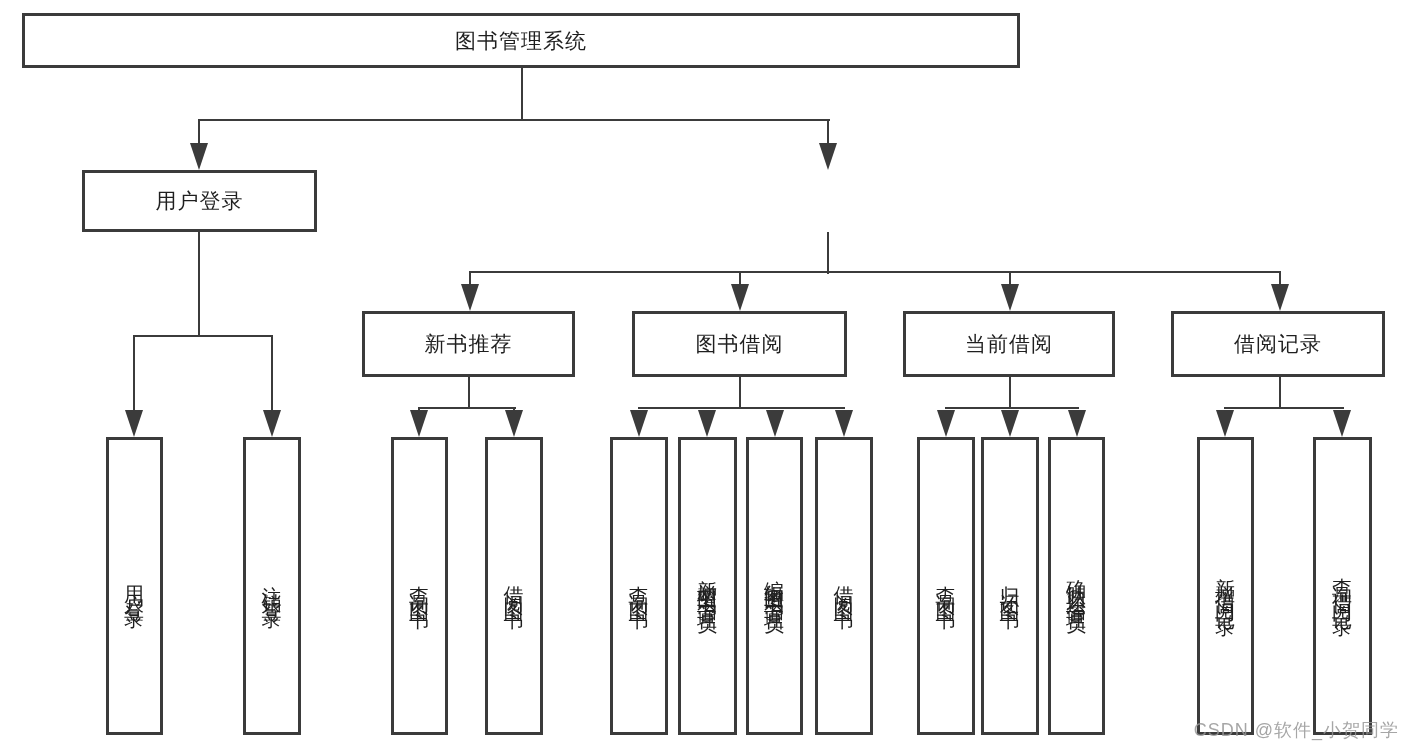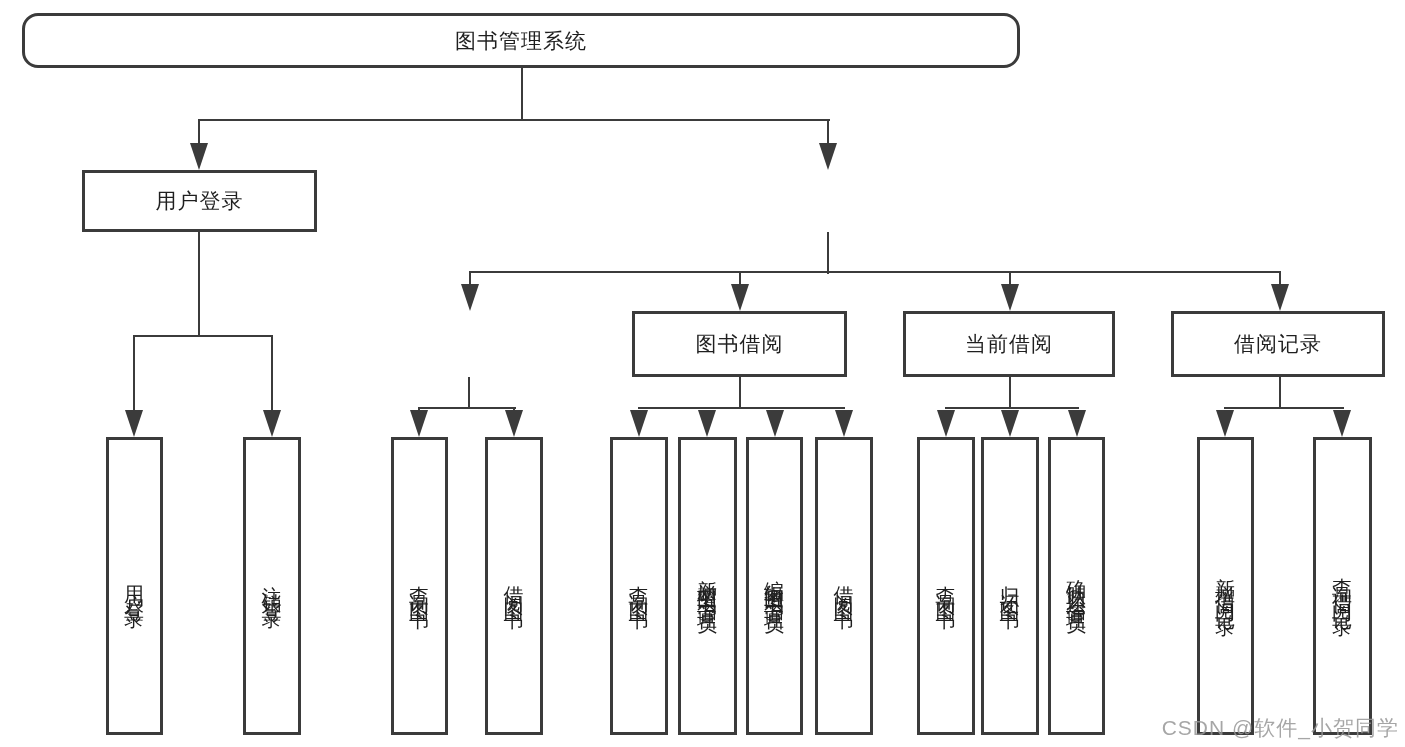--- a/index.html
+++ b/index.html
@@ -39,33 +39,33 @@
   .arrow{
     position:absolute;
     width:0;height:0;
     border-left:9px solid transparent;
     border-right:9px solid transparent;
     border-top:27px solid #3b3b3b;
   }
   .watermark{
     position:absolute;
     right:6px;bottom:5px;
-    font-size:21px;
+    font-size:18px;
     color:rgba(150,150,150,0.85);
     letter-spacing:1px;
     z-index:10;
     white-space:nowrap;
   }
 </style>
 </head>
 <body>
 
 <div class="stage">
 
-  <div class="box h" style="left:22px;top:13px;width:998px;height:55px;border-radius:16px;">
+  <div class="box h" style="left:22px;top:13px;width:998px;height:55px;">
     <span>图书管理系统</span>
   </div>
 
   <div class="line" style="left:521px;top:68px;width:2px;height:53px;"></div>
   <div class="line" style="left:198px;top:119px;width:632px;height:2px;"></div>
   <div class="line" style="left:198px;top:119px;width:2px;height:28px;"></div>
   <div class="arrow" style="left:190px;top:143px;"></div>
   <div class="line" style="left:827px;top:119px;width:2px;height:28px;"></div>
   <div class="arrow" style="left:819px;top:143px;"></div>
 
@@ -84,20 +84,23 @@
   <div class="line" style="left:469px;top:271px;width:812px;height:2px;"></div>
   <div class="line" style="left:469px;top:271px;width:2px;height:18px;"></div>
   <div class="arrow" style="left:461px;top:284px;"></div>
   <div class="line" style="left:739px;top:271px;width:2px;height:18px;"></div>
   <div class="arrow" style="left:731px;top:284px;"></div>
   <div class="line" style="left:1009px;top:271px;width:2px;height:18px;"></div>
   <div class="arrow" style="left:1001px;top:284px;"></div>
   <div class="line" style="left:1279px;top:271px;width:2px;height:18px;"></div>
   <div class="arrow" style="left:1271px;top:284px;"></div>
 
+  <div class="box h" style="left:362px;top:311px;width:213px;height:66px;">
+    <span>新书推荐</span>
+  </div>
   <div class="box h" style="left:632px;top:311px;width:215px;height:66px;">
     <span>图书借阅</span>
   </div>
   <div class="box h" style="left:903px;top:311px;width:212px;height:66px;">
     <span>当前借阅</span>
   </div>
   <div class="box h" style="left:1171px;top:311px;width:214px;height:66px;">
     <span>借阅记录</span>
   </div>
 

